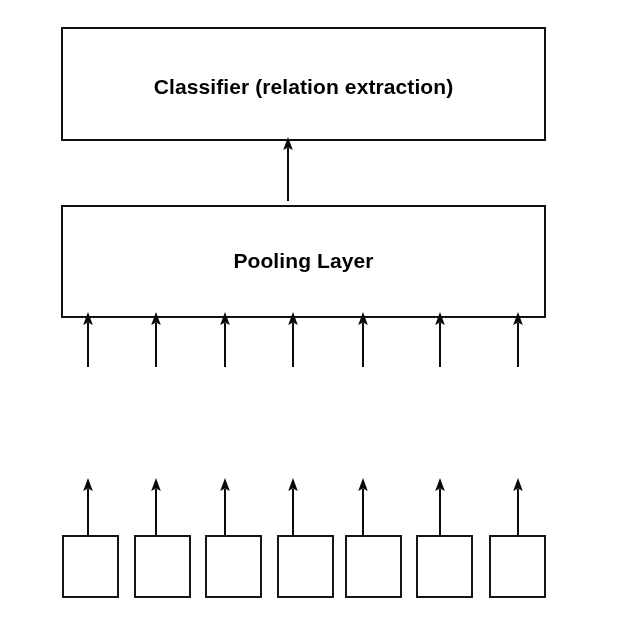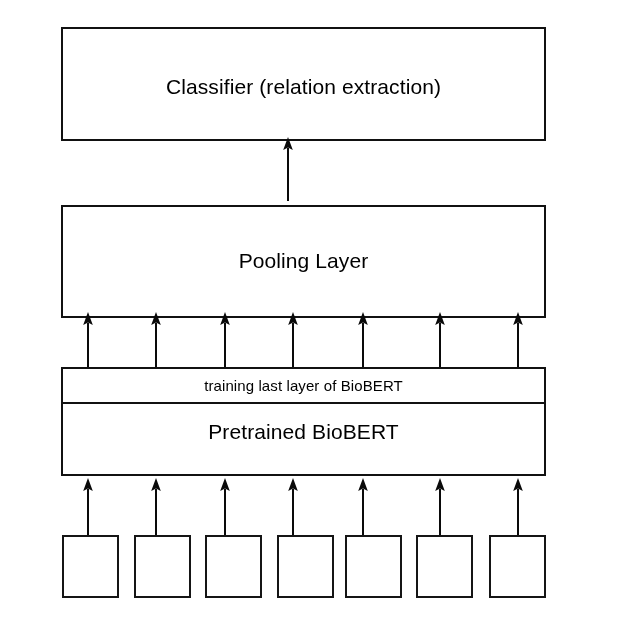--- a/index.html
+++ b/index.html
@@ -26,21 +26,21 @@
     box-sizing: border-box;
     background: #ffffff;
     border: 2px solid #111111;
   }
   .node-label {
     position: absolute;
     left: 0;
     right: 0;
     text-align: center;
     color: #000000;
-    font-weight: normal;
+    font-weight: bold;
     white-space: nowrap;
     letter-spacing: 0.1px;
   }
 
   
   #classifier-box {
     left: 61px;
     top: 27px;
     width: 485px;
     height: 114px;
@@ -165,28 +165,20 @@
       <svg class="arrow" viewBox="0 0 20 57" style="position: absolute; left: 430px; top: 310px; width: 20px; height: 57px;">
         <line x1="10" y1="57" x2="10" y2="13"></line>
         <polygon points="10,2 5.2,15 10,12.4 14.8,15"></polygon>
       </svg>
       <svg class="arrow" viewBox="0 0 20 57" style="position: absolute; left: 508px; top: 310px; width: 20px; height: 57px;">
         <line x1="10" y1="57" x2="10" y2="13"></line>
         <polygon points="10,2 5.2,15 10,12.4 14.8,15"></polygon>
       </svg>
     </div>
 
-  <div id="biobert-stack">
-    <div id="biobert-train-strip">
-      <div class="node-label">training last layer of BioBERT</div>
-    </div>
-    <div id="biobert-pretrained-strip">
-      <div class="node-label">Pretrained BioBERT</div>
-    </div>
-  </div>
 
   <div id="arrows-tokens-biobert">
       <svg class="arrow" viewBox="0 0 20 59" style="position: absolute; left: 78px; top: 476px; width: 20px; height: 59px;">
         <line x1="10" y1="59" x2="10" y2="13"></line>
         <polygon points="10,2 5.2,15 10,12.4 14.8,15"></polygon>
       </svg>
       <svg class="arrow" viewBox="0 0 20 59" style="position: absolute; left: 146px; top: 476px; width: 20px; height: 59px;">
         <line x1="10" y1="59" x2="10" y2="13"></line>
         <polygon points="10,2 5.2,15 10,12.4 14.8,15"></polygon>
       </svg>

